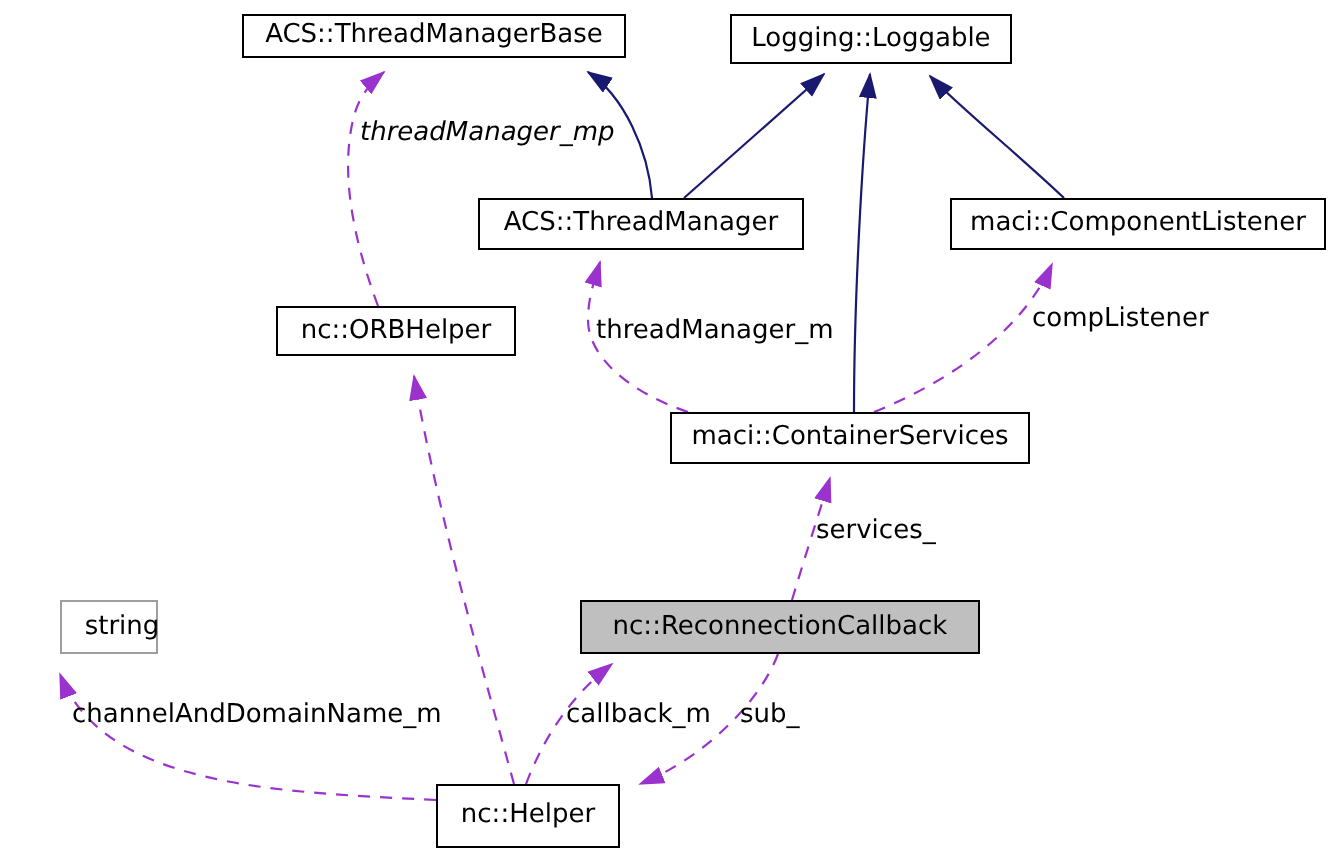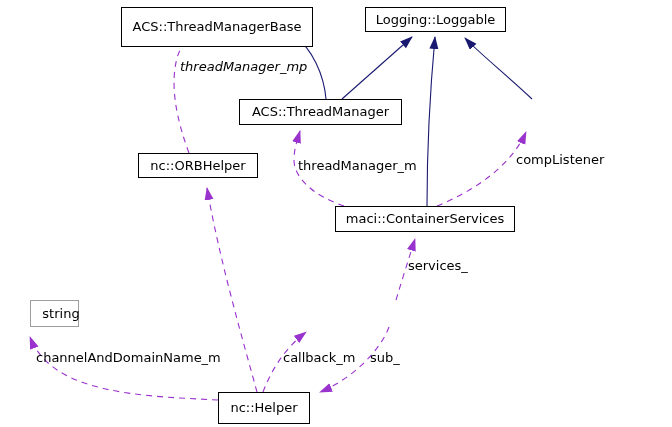--- a/index.html
+++ b/index.html
@@ -85,31 +85,33 @@
     <path class="edge-usage" d="M 189,153 C 176,118 170,85 177,58 C 180,47 186,41 192,36" marker-end="url(#arrow-usage)"></path>
     <path class="edge-usage" d="M 344,206 C 314,196 294,178 294,160 C 294,149 297,141 300,131" marker-end="url(#arrow-usage)"></path>
     <path class="edge-usage" d="M 437,206 C 474,191 511,166 526,132" marker-end="url(#arrow-usage)"></path>
     <path class="edge-usage" d="M 396,300 C 402,280 409,258 415,239" marker-end="url(#arrow-usage)"></path>
     <path class="edge-usage" d="M 263,392 C 271,371 284,349 306,332" marker-end="url(#arrow-usage)"></path>
     <path class="edge-usage" d="M 389,327 C 380,351 352,379 320,392" marker-end="url(#arrow-usage)"></path>
     <path class="edge-usage" d="M 257,392 C 240,330 219,257 207,188" marker-end="url(#arrow-usage)"></path>
     <path class="edge-usage" d="M 218,400 C 140,396 52,394 30,337" marker-end="url(#arrow-usage)"></path>
   </svg>
 
-  <div class="node" style="left:121px; top:7px; width:192px; height:40px;">ACS::ThreadManagerBase</div>
+  <div class="node" style="left:121px; top:7px; width:192px; height:22px;">ACS::ThreadManagerBase</div>
 
   <div class="node" style="left:365px; top:7px; width:141px; height:25px;">Logging::Loggable</div>
 
   <div class="node" style="left:239px; top:99px; width:163px; height:26px;">ACS::ThreadManager</div>
 
+  <div class="node" style="left:475px; top:99px; width:188px; height:26px;">maci::ComponentListener</div>
 
   <div class="node" style="left:138px; top:153px; width:120px; height:25px;">nc::ORBHelper</div>
 
   <div class="node" style="left:335px; top:206px; width:180px; height:26px;">maci::ContainerServices</div>
 
+  <div class="node current" style="left:290px; top:300px; width:200px; height:27px;">nc::ReconnectionCallback</div>
 
   <div class="node external" style="left:30px; top:300px; width:49px; height:27px;padding-left:13px;">string</div>
 
   <div class="node" style="left:218px; top:392px; width:92px; height:32px;">nc::Helper</div>
 
   <div class="edge-label" style="left:180px; top:59px;font-style:italic;">threadManager_mp</div>
 
   <div class="edge-label" style="left:298px; top:158px;">threadManager_m</div>
 
   <div class="edge-label" style="left:516px; top:152px;">compListener</div>

